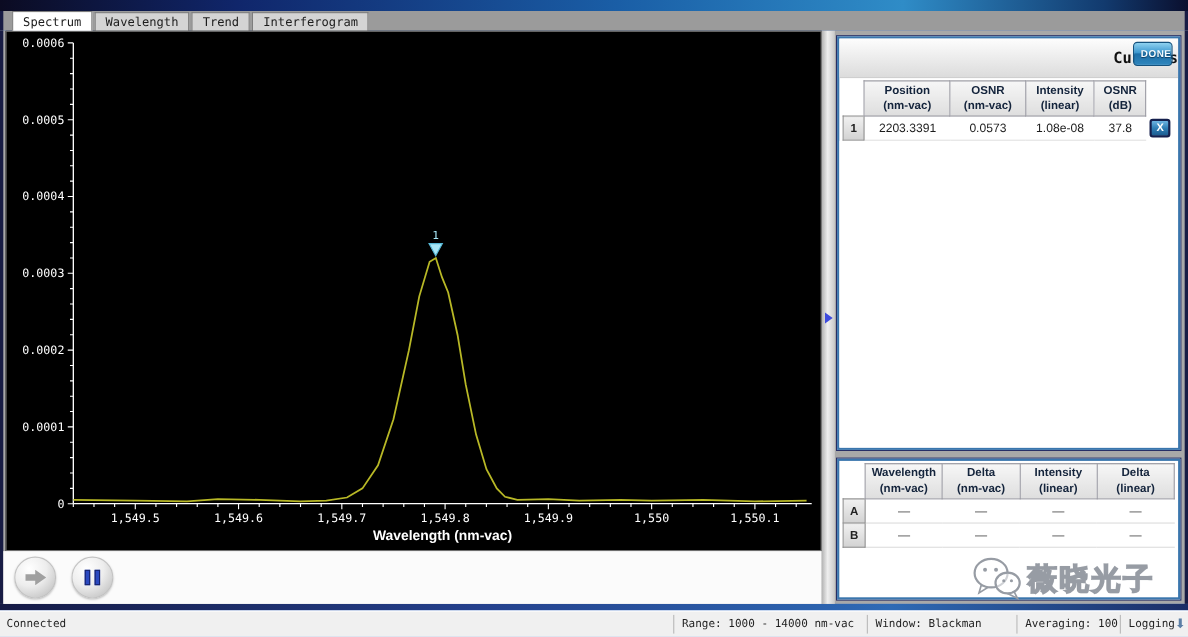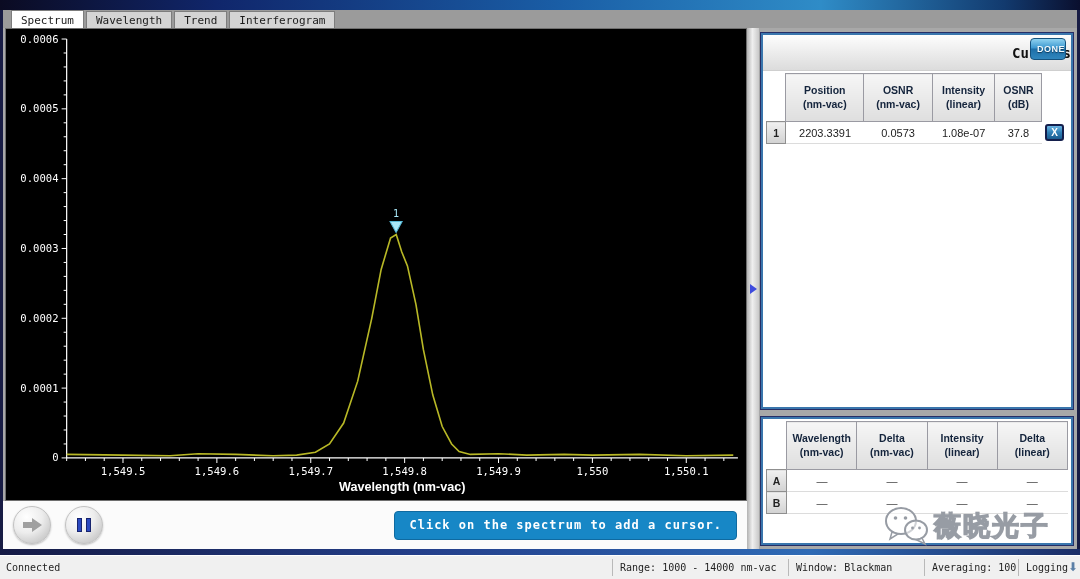--- a/index.html
+++ b/index.html
@@ -38,21 +38,21 @@
   .panel.cursors{flex:1;}
   .panel.markers{height:128px;}
   .panel-title-row{position:relative;height:36px;flex:0 0 auto;display:flex;align-items:center;justify-content:flex-end;
     background:linear-gradient(#fdfdfd,#e9e9e9 60%,#dcdcdc);border-bottom:1px solid #cfcfcf;}
   .panel-title-row span{font:bold 14px "DejaVu Sans Mono",monospace;color:#111;}
   .done-btn{position:absolute;right:5px;top:3px;width:36px;height:22px;border-radius:4px;cursor:pointer;
     border:1px solid #14527e;background:linear-gradient(#8fd2f0,#3b97cf 45%,#1d6fa8 50%,#2f86bd);
     color:#f2fbff;font:bold 9px "Liberation Sans",sans-serif;text-shadow:0 1px 1px #0d3a5c;letter-spacing:.5px;}
   table{border-collapse:collapse;table-layout:fixed;margin:2px 3px 0 3px;}
   th,td{padding:0;text-align:center;overflow:hidden;white-space:nowrap;}
-  th{background:linear-gradient(#f6f6f6,#dedede);border:1px solid #9a9aa2;height:48px;}
+  th{background:linear-gradient(#f6f6f6,#dedede);border:1px solid #9a9aa2;height:32px;}
   th.corner,th.xcol{background:#fff;border:none;}
   th span{display:block;font:bold 10.5px "Liberation Sans",sans-serif;color:#14243c;line-height:1.25;}
   td{font:11px "Liberation Sans",sans-serif;color:#1c1c1c;height:22px;border-bottom:1px solid #dcdcdc;background:#fff;}
   td.rowhdr{background:linear-gradient(#f0f0f0,#d2d2d2);border:1px solid #8f8f8f;
     font:bold 10.5px "Liberation Sans",sans-serif;color:#222;}
   td.dash{color:#444;}
   .x-btn{width:19px;height:17px;border-radius:3px;border:2px solid #141f4c;cursor:pointer;
     background:linear-gradient(#6cb4e2,#2f7fb6 50%,#1b5c90);color:#fff;
     font:bold 10px "Liberation Sans",sans-serif;line-height:1;padding:0;}
   .panel-fill{flex:1;background:#fff;}
@@ -191,21 +191,20 @@
             <polygon points="0,4 9,4 9,0 19,7 9,14 9,10 0,10" fill="#a0a0a0"></polygon>
           </svg>
         </div>
         <div class="circle-btn">
           <span class="pause-icon">
               <i></i>
               <i></i>
             </span>
         </div>
         <div class="spacer"></div>
-        <button class="hint-btn">Click on the spectrum to add a cursor.</button>
       </div>
     </div>
 
     <div class="splitter">
       <span class="splitter-arrow"></span>
     </div>
 
     <div class="rightcol">
 
       <div class="panel cursors">
@@ -234,21 +233,21 @@
                 <span>(dB)</span>
                 </th>
               <th class="xcol"></th>
             </tr>
           </thead>
           <tbody>
             <tr>
               <td class="rowhdr">1</td>
               <td>2203.3391</td>
               <td>0.0573</td>
-              <td>1.08e-07</td>
+              <td>1.08e-08</td>
               <td>37.8</td>
               <td>
                 <button class="x-btn">X</button></td>
             </tr>
           </tbody>
         </table>
         <div class="panel-fill"></div>
       </div>
 
       <div class="panel markers">

